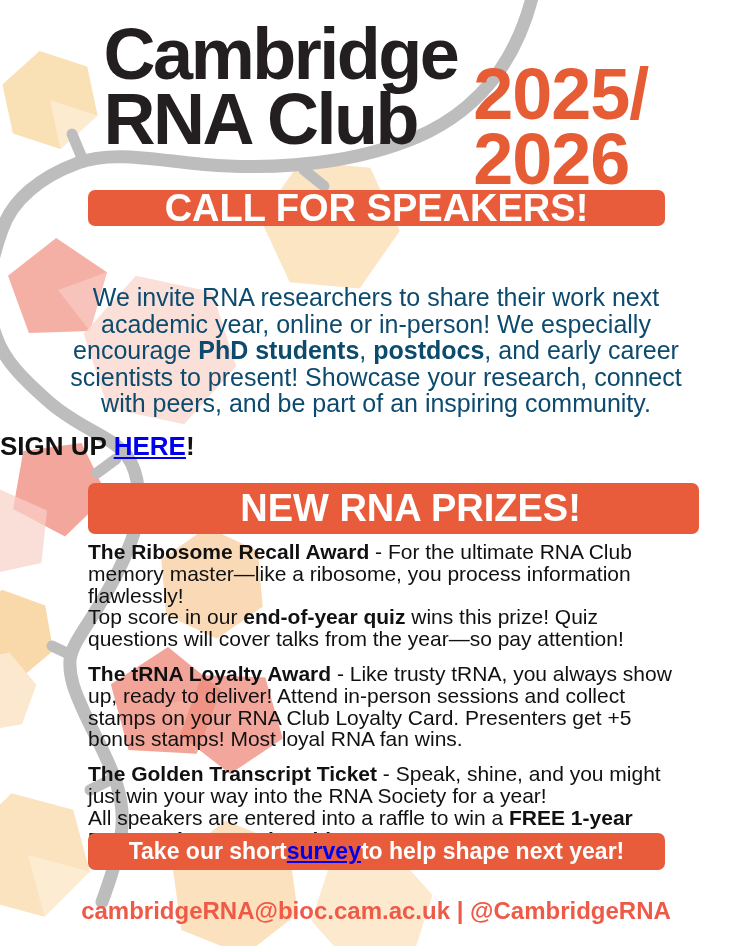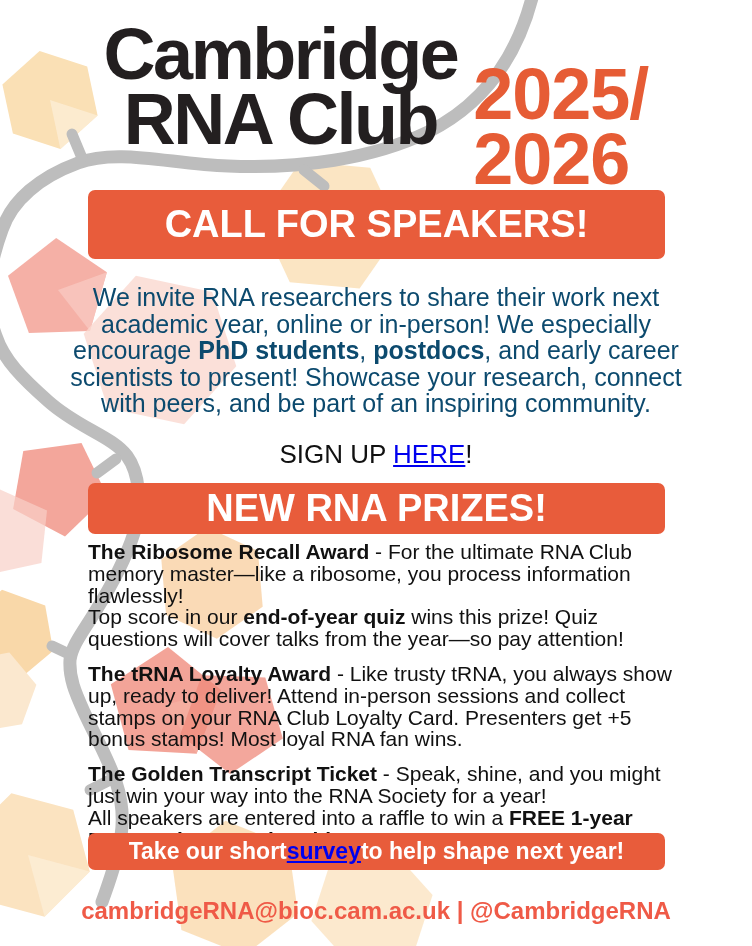--- a/index.html
+++ b/index.html
@@ -7,45 +7,45 @@
     position:relative; width:752px; height:946px; overflow:hidden;
     background:#ffffff; font-family:"Liberation Sans", sans-serif;
   }
   .deco { position:absolute; left:0; top:0; width:752px; height:946px; z-index:0; }
 
   .title-row {
     position:absolute; top:22px; left:0; width:100%; z-index:1;
     display:flex; justify-content:center; align-items:flex-start; gap:16px;
   }
   .title-names {
-    text-align:center; color:#231f20; font-weight:bold;
+    text-align:left; color:#231f20; font-weight:bold;
     font-size:72px; line-height:65px; letter-spacing:-2.5px;
   }
   .title-years {
     text-align:left; color:#E65C35; font-weight:bold;
     font-size:72px; line-height:65px; letter-spacing:-1px;margin-top:40px;
   }
 
   .banner {
     position:absolute; left:88px; width:577px; z-index:1;
     background:#E85C3B; border-radius:7px; color:#ffffff; font-weight:bold;
     display:flex; align-items:center; justify-content:center;
     text-align:center;
   }
-  #banner-call   { top:190px; height:69px; font-size:38px; }
-  #banner-prizes { top:483px; height:51px; font-size:38px; }
+  #banner-call   { top:190px; height:36px; font-size:38px; }
+  #banner-prizes { top:483px; height:51px; font-size:38px;padding-left:34px; }
   #banner-survey { top:833px; height:37px; font-size:23px; }
 
   .intro {
     position:absolute; left:70px; top:259px; width:612px; z-index:1;
     text-align:center; font-size:25px; line-height:26.5px; color:#0c4a6e;
   }
   .signup {
     position:absolute; top:431px; left:0; width:100%; z-index:1;
-    text-align:center; font-size:26px; font-weight:normal; color:#111111;margin-top:8px;
+    text-align:left; font-size:26px; font-weight:bold; color:#111111;
   }
   a.link { color:#0000EE; text-decoration:underline; cursor:pointer; }
 
   .prizes {
     position:absolute; left:88px; top:541px; width:586px; z-index:1;
     font-size:21px; line-height:21.8px; color:#111111;
   }
   .prize { margin:0 0 13px 0; white-space:pre-line; }
   .prize b { font-weight:bold; }
 

